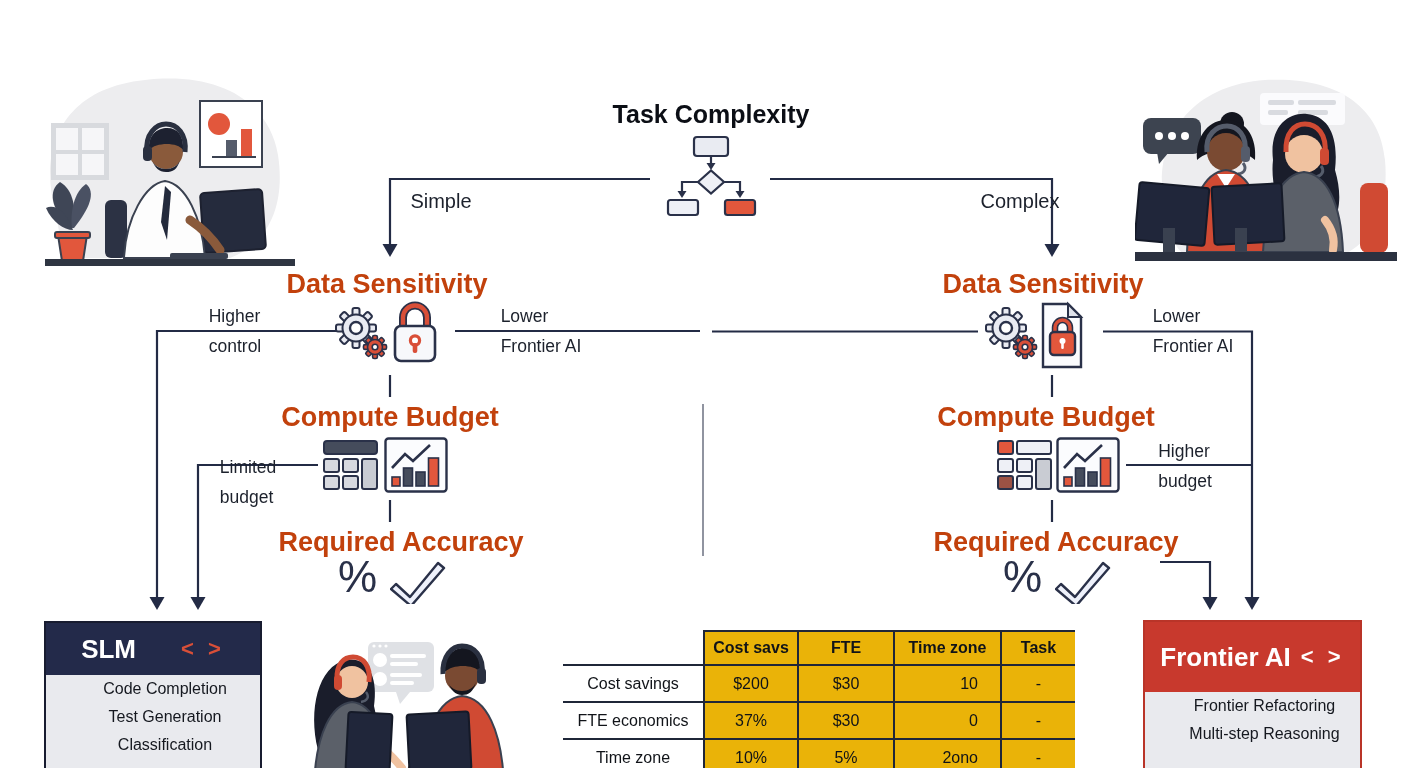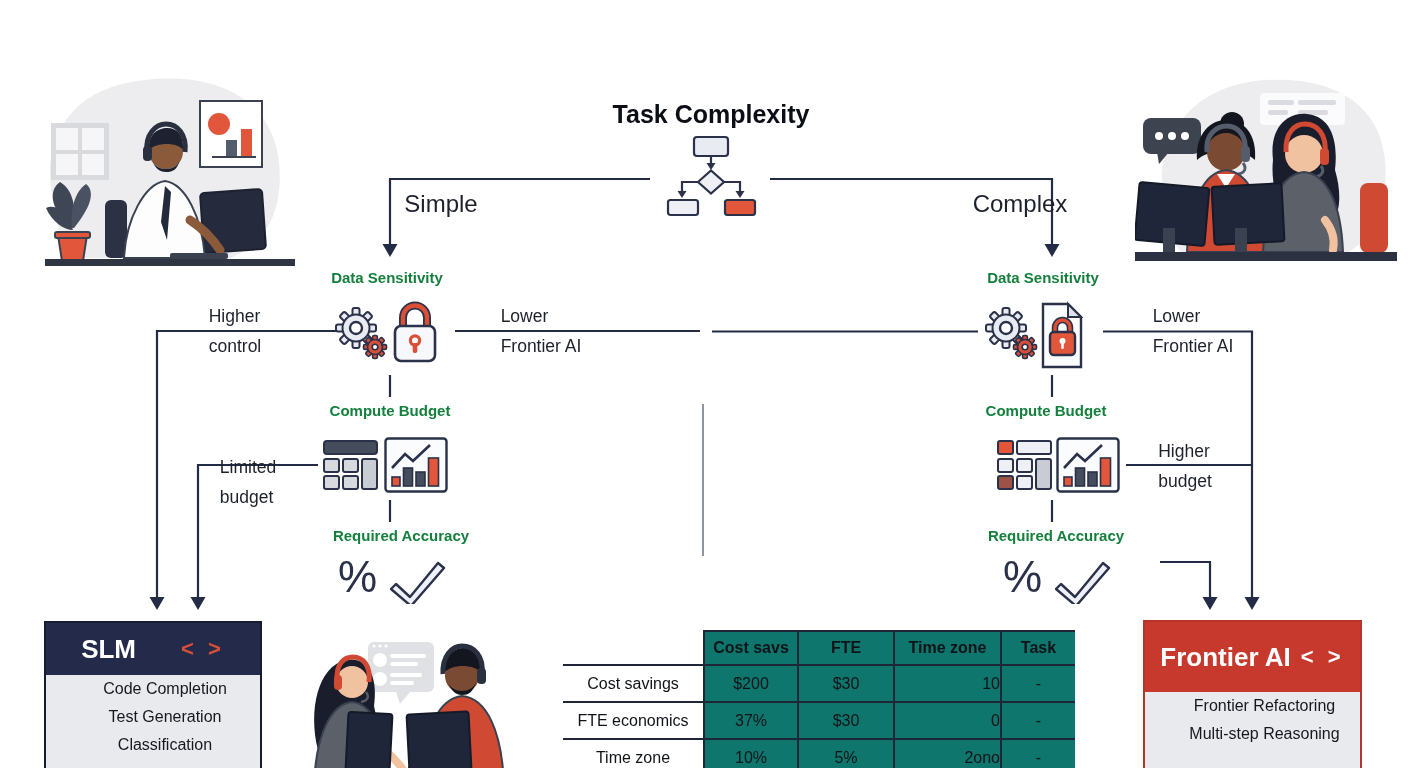--- a/index.html
+++ b/index.html
@@ -1,46 +1,46 @@
 <!DOCTYPE html>
 <html><head>
 <meta charset="utf-8">
 <style>
   html,body{margin:0;padding:0;background:#fff;}
   .canvas{position:relative;width:1408px;height:768px;background:#ffffff;overflow:hidden;
           font-family:"Liberation Sans",sans-serif;color:#14181f;margin-top:48px;}
   .abs{position:absolute;}
   svg{display:block;}
   .title{position:absolute;transform:translateX(-50%);font-weight:700;font-size:25px;color:#0b0e15;white-space:nowrap;}
-  .nodeh{position:absolute;transform:translateX(-50%);font-weight:700;font-size:15px;color:#15803d;white-space:nowrap;}
-  .lbl{position:absolute;transform:translateX(-50%);font-size:24px;color:#1c212c;white-space:nowrap;}
+  .nodeh{position:absolute;transform:translateX(-50%);font-weight:700;font-size:27px;color:#c2410c;white-space:nowrap;}
+  .lbl{position:absolute;transform:translateX(-50%);font-size:20px;color:#1c212c;white-space:nowrap;}
   .stack{position:absolute;transform:translateX(-50%);text-align:left;font-size:17.5px;color:#1c212c;line-height:30px;white-space:nowrap;}
   .pct{position:absolute;font-size:44px;line-height:1;color:#2a3149;font-weight:400;}
   
   .obox{position:absolute;box-sizing:border-box;display:flex;flex-direction:column;}
   .slm{left:44px;top:573px;width:218px;height:156px;border:2.5px solid #181c30;}
   .frontier{left:1143px;top:572px;width:219px;height:157px;border:2.5px solid #b93428;}
   .obox .head{display:flex;align-items:center;justify-content:center;gap:10px;}
   .slm .head{background:#232a4a;height:52px;gap:45px;}
   .frontier .head{background:#c8392d;height:70px;}
   .obox .head .t{font-weight:700;font-size:26px;color:#ffffff;}
   .obox .head .code{font-weight:700;font-size:22px;letter-spacing:4px;}
   .slm .head .code{color:#d94f38;}
   .frontier .head .code{color:#ffffff;}
   .obox .body{flex:1;background:#e9eaee;display:flex;flex-direction:column;align-items:center;justify-content:flex-start;padding-left:24px;}
   .obox .body div{font-size:16px;line-height:28px;color:#15181f;}
   
   .dtable{position:absolute;left:563px;top:582px;display:grid;
           grid-template-columns:140px 94px 96px 107px 75px;font-size:16px;color:#101318;}
   .cell{display:flex;align-items:center;justify-content:center;box-sizing:border-box;height:37px;background:transparent;}
   .h36{height:36px;}
-  .shade{background:#0f766e;border-left:2px solid #1f2638;}
+  .shade{background:#eab308;border-left:2px solid #1f2638;}
   .htop{border-top:2px solid #1f2638;font-weight:700;}
   .bb{border-bottom:2px solid #1f2638;}
-  .ralign{justify-content:flex-end;}
+  .ralign{justify-content:flex-end;padding-right:22px;}
 </style>
 </head>
 <body>
 
 <div class="canvas">
 
   <svg class="abs" style="left:0;top:0" width="1408" height="768">
     <g stroke="#232b45" stroke-width="2.2" fill="none">
       <path d="M650,131 H390 V196"></path>
       <path d="M770,131 H1052 V196"></path>

